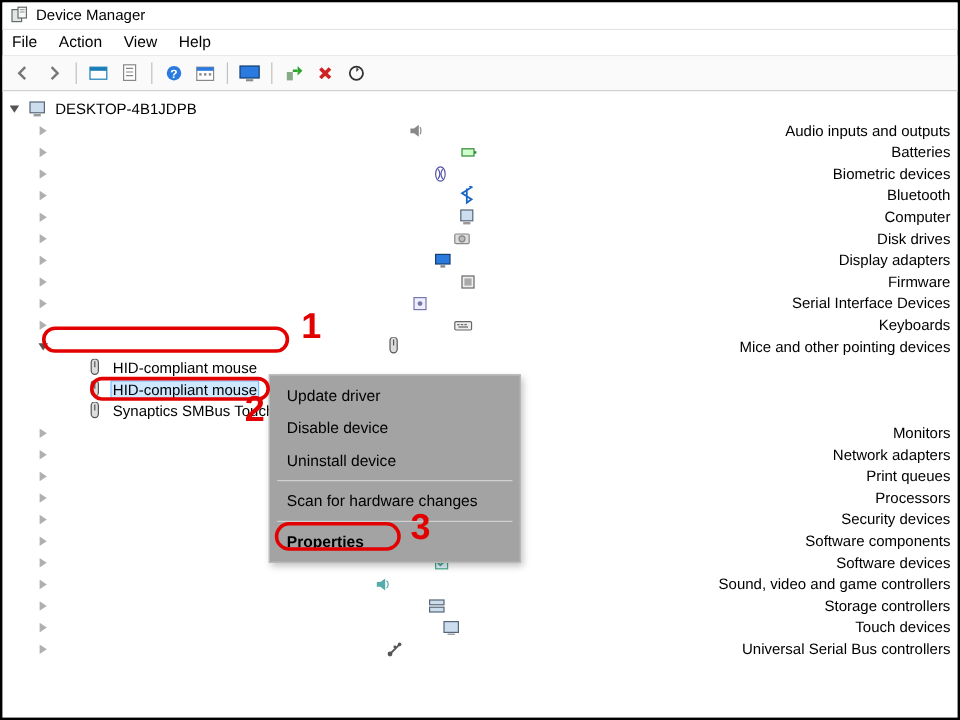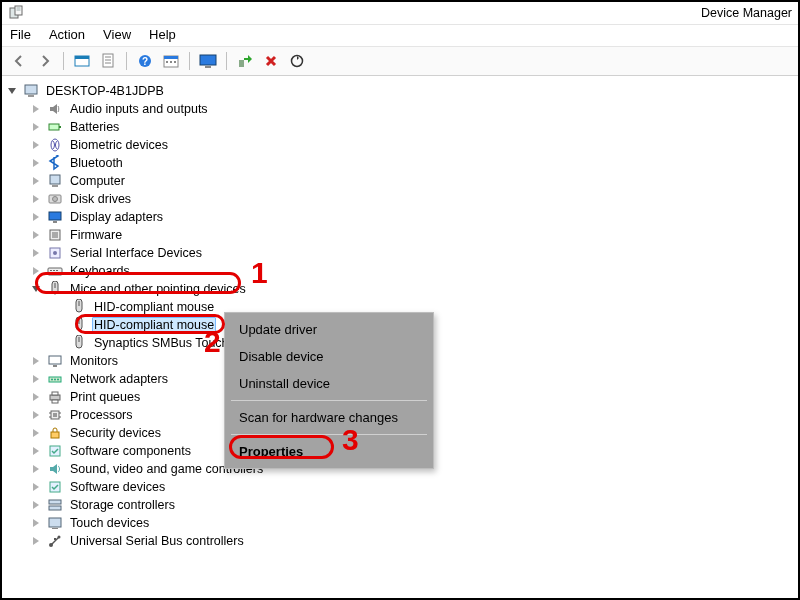--- a/index.html
+++ b/index.html
@@ -17,21 +17,20 @@
   }
 
   
   .titlebar {
     display: flex;
     align-items: center;
     gap: 6px;
     padding: 3px 6px;
     background: #fff;
     border-bottom: 1px solid #e5e5e5;
-    justify-content: space-between;
   }
   .titlebar .app-icon svg { display: block; }
 
   
   .menubar {
     display: flex;
     gap: 18px;
     padding: 2px 16px 4px 8px;
     font-size: 13px;
     border-bottom: 1px solid #e5e5e5;
@@ -79,21 +78,21 @@
     display: inline-flex; align-items: center; justify-content: center;
     cursor: pointer;
     color: #6a6a6a;
   }
   .arrow.open svg { transform: rotate(90deg); }
   .dev-icon { width: 16px; height: 16px; display: inline-flex; align-items: center; justify-content: center; }
   .node .label { padding: 0 2px; }
   .node.selected .label { background: #cde8ff; border: 1px solid #7abaff; border-radius: 1px; padding: 0 1px; }
 
   .children-0 > li > .node { padding-left: 0px; }
-  .children-1 > li > .node { padding-left: 24px; }
+  .children-1 > li > .node { padding-left: 24px; justify-content: space-between; }
   .children-2 > li > .node { padding-left: 48px; }
 
   
   .context-menu {
     position: absolute;
     left: 222px;
     top: 310px;
     width: 210px;
     background: #a3a3a3;
     border: 1px solid #bcbcbc;
@@ -559,41 +558,41 @@
           </li>
           <li>
             <div class="node">
               <span class="arrow">
                 <svg width="8" height="8" viewBox="0 0 8 8">
                   <path d="M1 0 L7 4 L1 8 Z" fill="#b0b0b0"></path>
                 </svg>
               </span>
               <span class="dev-icon">
                 <svg width="16" height="16" viewBox="0 0 16 16">
+                  <rect x="3" y="3" width="10" height="10" fill="#e3f1ff" stroke="#4a8"></rect>
+                  <path d="M5 8l2 2 4-4" fill="none" stroke="#4a8" stroke-width="1.5"></path>
+                </svg>
+              </span>
+              <span class="label">Software devices</span>
+            </div>
+          </li>
+          <li>
+            <div class="node">
+              <span class="arrow">
+                <svg width="8" height="8" viewBox="0 0 8 8">
+                  <path d="M1 0 L7 4 L1 8 Z" fill="#b0b0b0"></path>
+                </svg>
+              </span>
+              <span class="dev-icon">
+                <svg width="16" height="16" viewBox="0 0 16 16">
                   <path d="M3 6h3l4-3v10l-4-3H3z" fill="#5aa"></path>
                   <path d="M11 5c2 1 2 5 0 6" fill="none" stroke="#5aa"></path>
                 </svg>
               </span>
               <span class="label">Sound, video and game controllers</span>
-            </div>
-          </li>
-          <li>
-            <div class="node">
-              <span class="arrow">
-                <svg width="8" height="8" viewBox="0 0 8 8">
-                  <path d="M1 0 L7 4 L1 8 Z" fill="#b0b0b0"></path>
-                </svg>
-              </span>
-              <span class="dev-icon">
-                <svg width="16" height="16" viewBox="0 0 16 16">
-                  <rect x="3" y="3" width="10" height="10" fill="#e3f1ff" stroke="#4a8"></rect>
-                  <path d="M5 8l2 2 4-4" fill="none" stroke="#4a8" stroke-width="1.5"></path>
-                </svg>
-              </span>
-              <span class="label">Software devices</span>
             </div>
           </li>
           <li>
             <div class="node">
               <span class="arrow">
                 <svg width="8" height="8" viewBox="0 0 8 8">
                   <path d="M1 0 L7 4 L1 8 Z" fill="#b0b0b0"></path>
                 </svg>
               </span>
               <span class="dev-icon">

